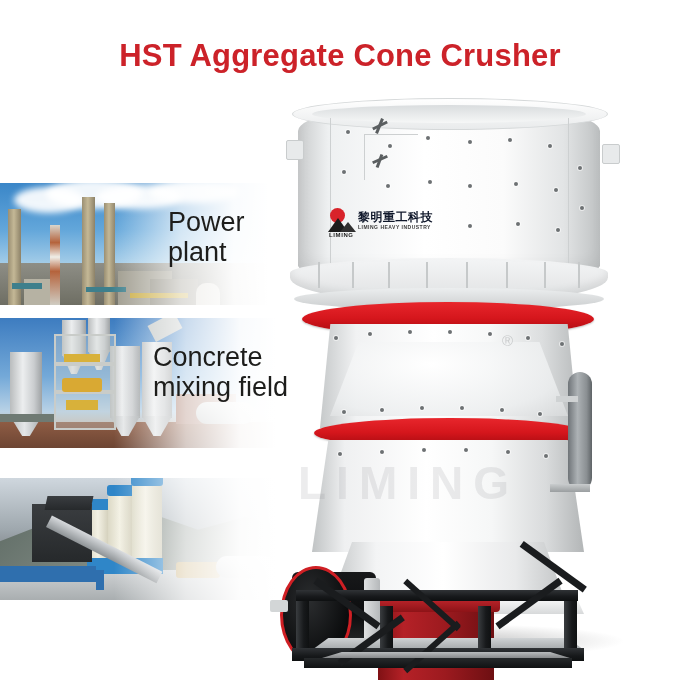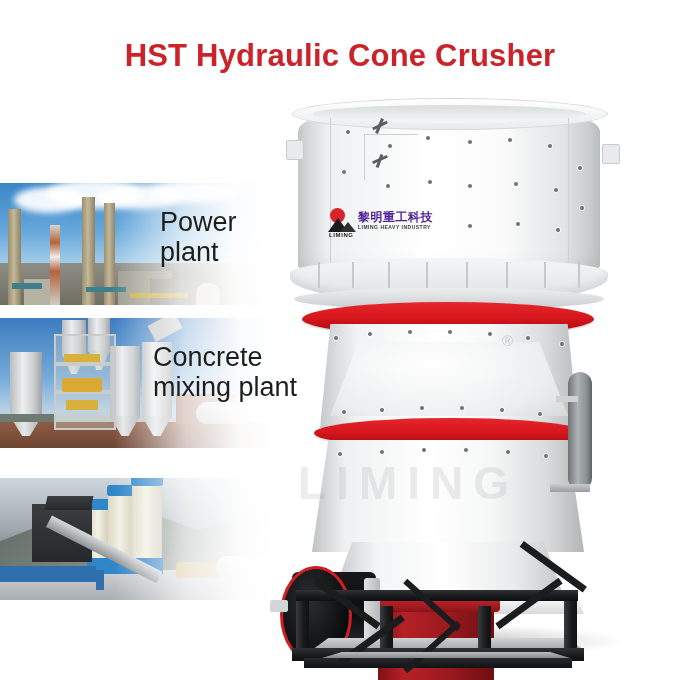--- a/index.html
+++ b/index.html
@@ -23,21 +23,21 @@
   .panel .fade{
     position:absolute;left:0;top:0;width:100%;height:100%;
     background:linear-gradient(to right,rgba(255,255,255,0) 38%,rgba(255,255,255,.72) 62%,rgba(255,255,255,.97) 80%,#fff 92%);
   }
   .panel .caption{
     position:absolute;color:#1d1d1b;font-size:27px;line-height:30px;
     font-weight:normal;white-space:pre-line;
   }
 
   #panel-power{top:183px;width:292px;height:122px;}
-  #panel-power .caption{left:160px;top:24px;}
+  #panel-power .caption{left:168px;top:24px;}
   #panel-concrete{top:318px;width:300px;height:130px;}
   #panel-concrete .caption{left:153px;top:24px;}
   #panel-aggregate{top:478px;width:300px;height:122px;}
   #panel-aggregate .caption{left:162px;top:22px;}
 
   
   .ph-power{
     background:
       linear-gradient(to bottom,#3a86c8 0%,#62a6da 38%,#a8cfe9 68%,#d6e6f2 100%);
   }
@@ -200,31 +200,31 @@
   .deck{position:absolute;background:linear-gradient(to bottom,#cfd2d4,#a3a7a9);}
 
   
   .logo{position:absolute;left:62px;top:112px;width:108px;height:30px;}
   .logo-dot{position:absolute;left:0;top:0;width:15px;height:15px;border-radius:50%;background:#d8232a;}
   .logo-mtn{position:absolute;left:-2px;top:10px;width:0;height:0;
     border-left:10px solid transparent;border-right:10px solid transparent;border-bottom:14px solid #1b1b1b;}
   .logo-mtn2{position:absolute;left:10px;top:14px;width:0;height:0;
     border-left:8px solid transparent;border-right:8px solid transparent;border-bottom:10px solid #303030;}
   .logo-liming{position:absolute;left:-1px;top:24px;font-size:6px;font-weight:bold;color:#1b1b1b;letter-spacing:.6px;}
-  .logo-cn{position:absolute;left:28px;top:1px;font-size:12px;font-weight:bold;color:#4c1d95;letter-spacing:.5px;white-space:nowrap;}
+  .logo-cn{position:absolute;left:28px;top:1px;font-size:12px;font-weight:bold;color:#0f172a;letter-spacing:.5px;white-space:nowrap;}
   .logo-en{position:absolute;left:28px;top:16px;font-size:5px;font-weight:bold;color:#3a3a3a;letter-spacing:.5px;white-space:nowrap;}
 
   .hook{position:absolute;background:#5a5e60;}
 </style>
 </head>
 <body>
 
 <div id="stage">
 
-  <div class="title">HST Hydraulic Cone Crusher</div>
+  <div class="title">HST Aggregate Cone Crusher</div>
 
   <div class="panel" id="panel-power">
     <div class="photo ph-power">
       <div class="pw-ground"></div>
 
       <div class="smoke" style="left:14px;top:4px;width:70px;height:26px;"></div>
       <div class="smoke" style="left:46px;top:-4px;width:96px;height:30px;"></div>
       <div class="smoke" style="left:96px;top:2px;width:86px;height:24px;"></div>
       <div class="smoke" style="left:150px;top:-2px;width:90px;height:22px;"></div>
 
@@ -263,21 +263,21 @@
       <div class="cc-yellow" style="left:62px;top:60px;width:40px;height:14px;background:#d9a933;border-radius:3px;"></div>
       <div class="cc-yellow" style="left:66px;top:82px;width:32px;height:10px;"></div>
 
       <div class="frame-truss" style="left:150px;top:0px;width:30px;height:18px;transform:rotate(-28deg);border:none;background:#c4c8c6;"></div>
       <div class="pw-bld" style="left:176px;top:76px;width:60px;height:30px;background:#9c6a58;position:absolute;"></div>
       <div style="position:absolute;left:196px;top:84px;width:58px;height:22px;border-radius:11px;background:linear-gradient(to bottom,#dcdedd,#aeb2b1);"></div>
       <div style="position:absolute;left:0;top:96px;width:54px;height:8px;background:#6f7a73;"></div>
     </div>
     <div class="fade"></div>
     <div class="caption">Concrete
-mixing plant</div>
+mixing field</div>
   </div>
 
   <div class="panel" id="panel-aggregate">
     <div class="photo ph-agg">
       <div class="mtn"></div>
       <div class="agg-base"></div>
 
       <div class="agg-silo" style="left:88px;top:30px;width:22px;height:66px;">
         <div class="cap"></div>
         <div class="band"></div>

